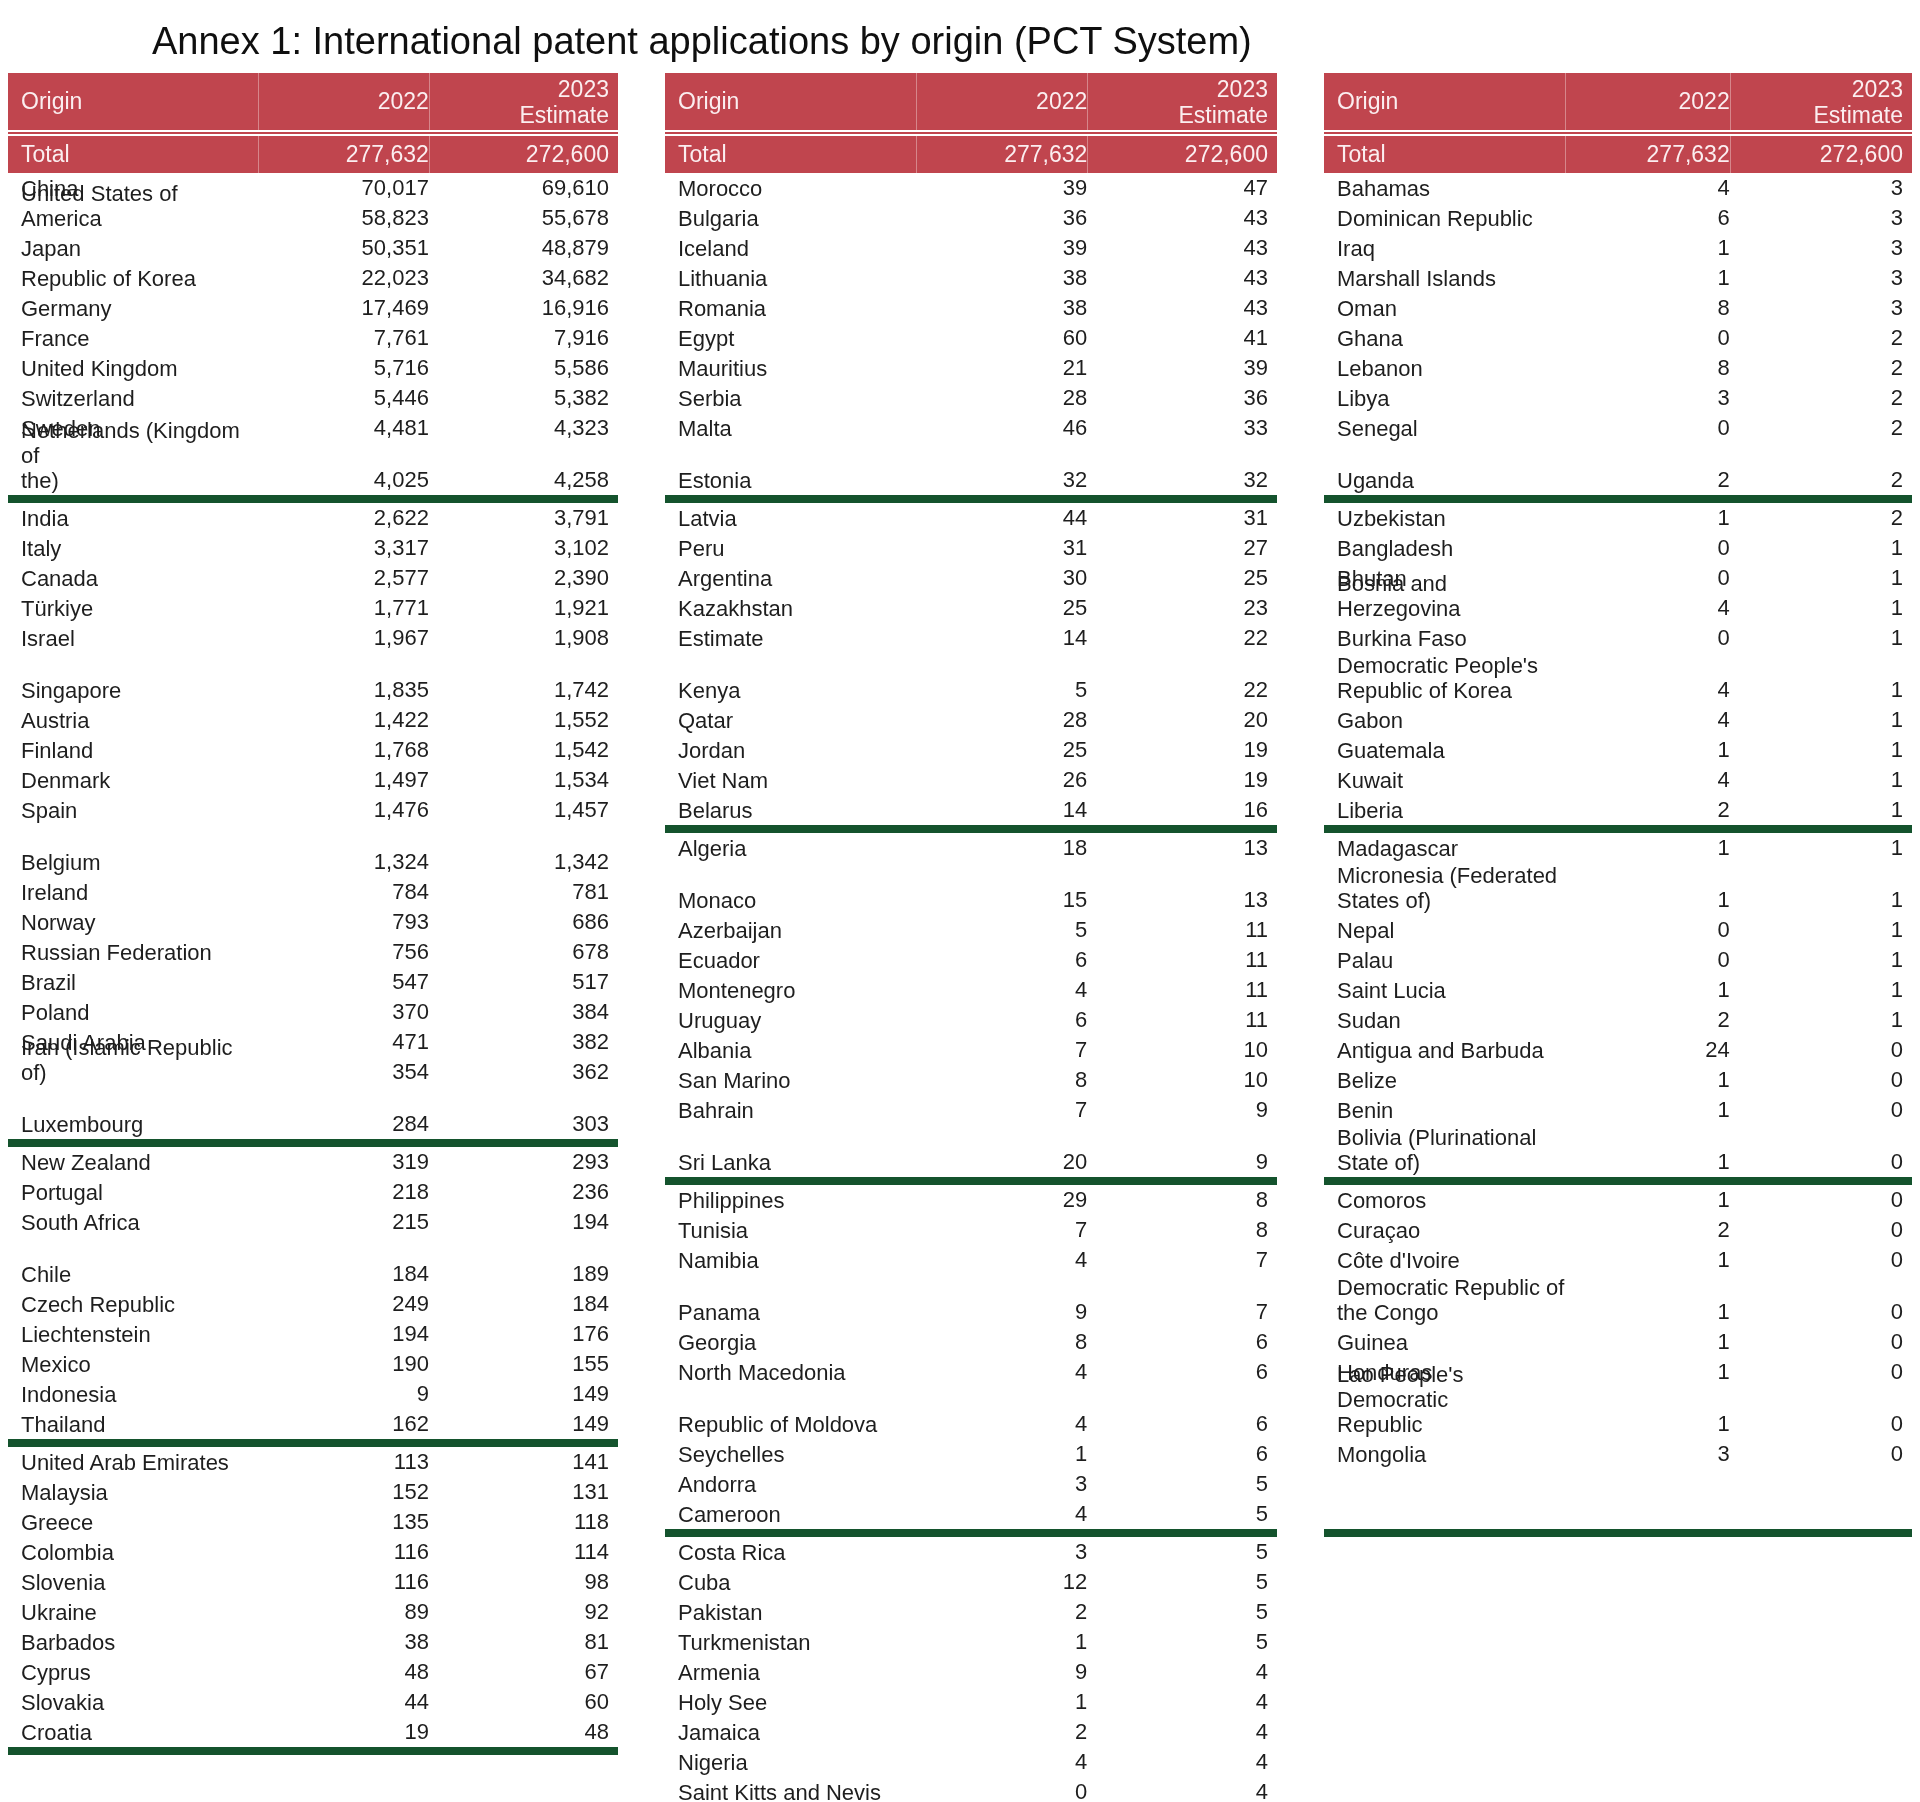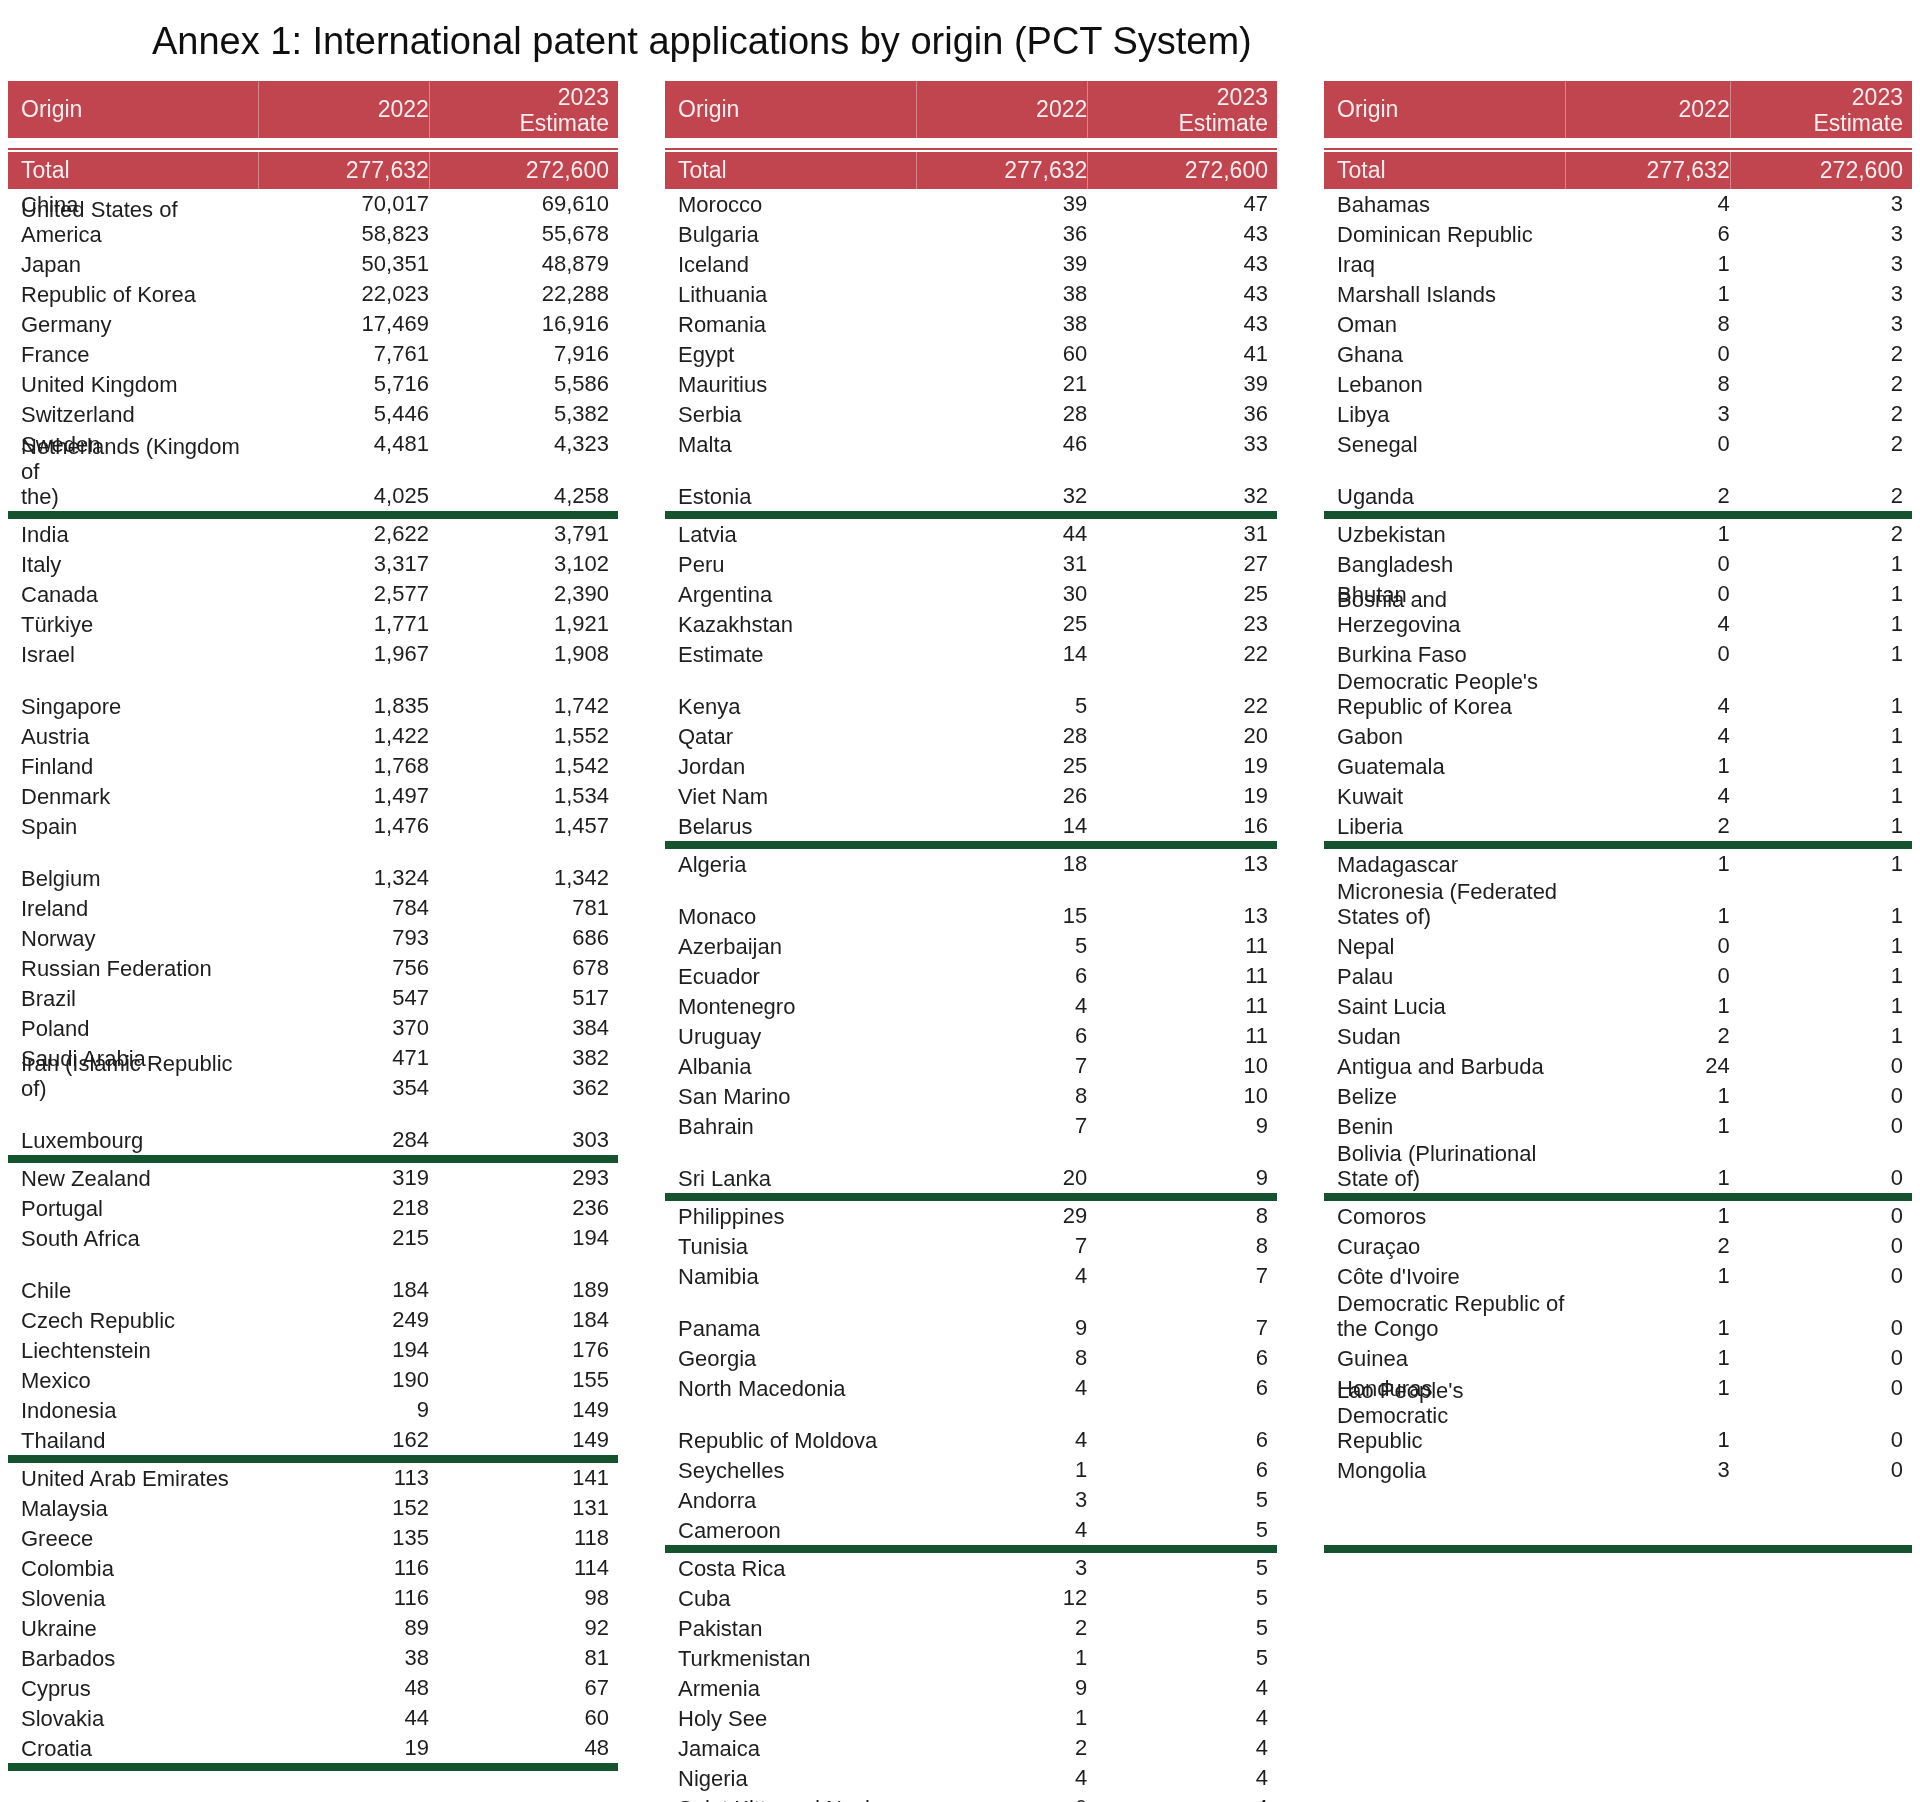--- a/index.html
+++ b/index.html
@@ -10,21 +10,20 @@
   .title{
     font-size:38px;font-weight:400;color:#0f0f0f;
     margin:20px 0 10px 152px;white-space:nowrap;
   }
   .tables{display:flex;padding-left:8px;gap:47px;align-items:flex-start;}
   .tbl{flex:0 0 auto;}
   
   .redrow{
     background:#c0454e;color:#fbeef0;display:flex;align-items:stretch;
     font-size:23px;
-    margin-top:8px;
   }
   .redrow .c{height:auto;display:flex;align-items:center;padding-left:20px;}
   .redrow.head{height:57px;}
   .redrow.total{height:37px;border-top:6px double #ffffff;}
   .redrow .c.num,.redrow .c.last{justify-content:flex-end;border-left:1px solid rgba(255,255,255,0.35);}
   .est{white-space:pre-line;text-align:right;line-height:26px;}
   
   .row{display:flex;align-items:flex-end;height:30px;font-size:22px;}
   .row.tall{height:52px;}
   .row.sep{border-bottom:8px solid #14532d;}
@@ -63,21 +62,21 @@
           <span class="c last">55,678</span>
         </div>
         <div class="row">
           <span class="c name">Japan</span>
           <span class="c num">50,351</span>
           <span class="c last">48,879</span>
         </div>
         <div class="row">
           <span class="c name">Republic of Korea</span>
           <span class="c num">22,023</span>
-          <span class="c last">22,288</span>
+          <span class="c last">34,682</span>
         </div>
         <div class="row">
           <span class="c name">Germany</span>
           <span class="c num">17,469</span>
           <span class="c last">16,916</span>
         </div>
         <div class="row">
           <span class="c name">France</span>
           <span class="c num">7,761</span>
           <span class="c last">7,916</span>

